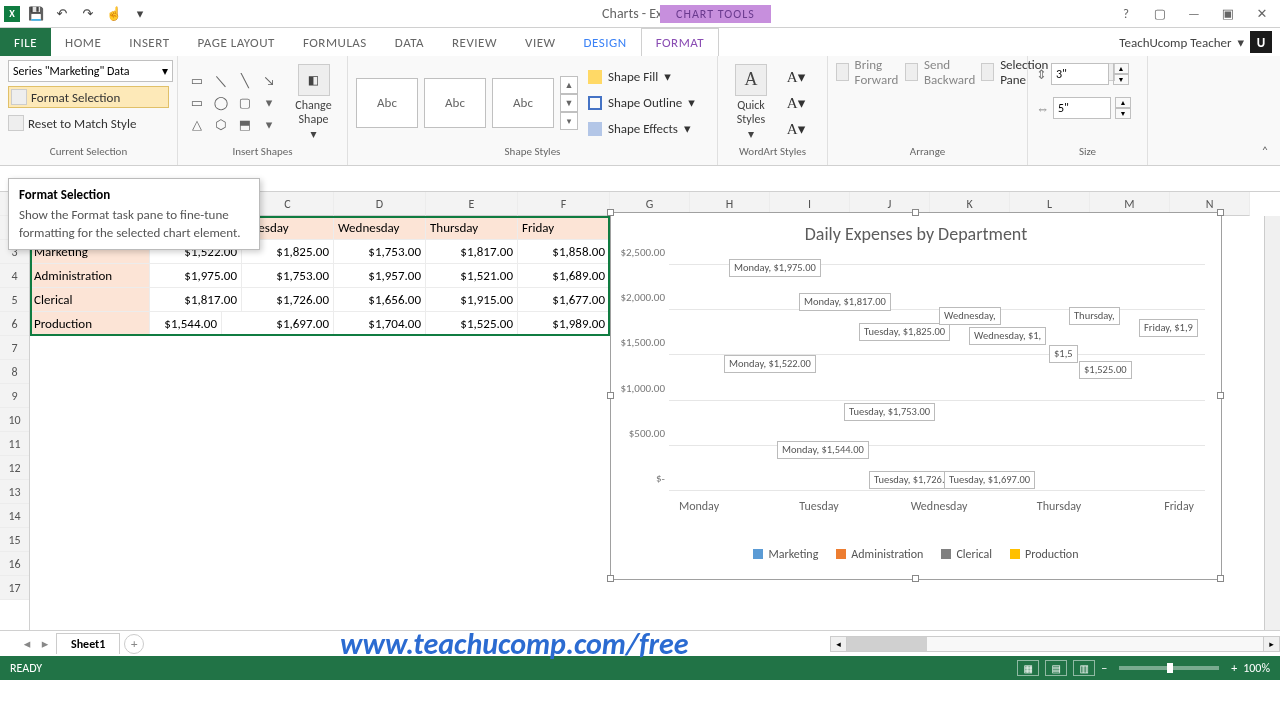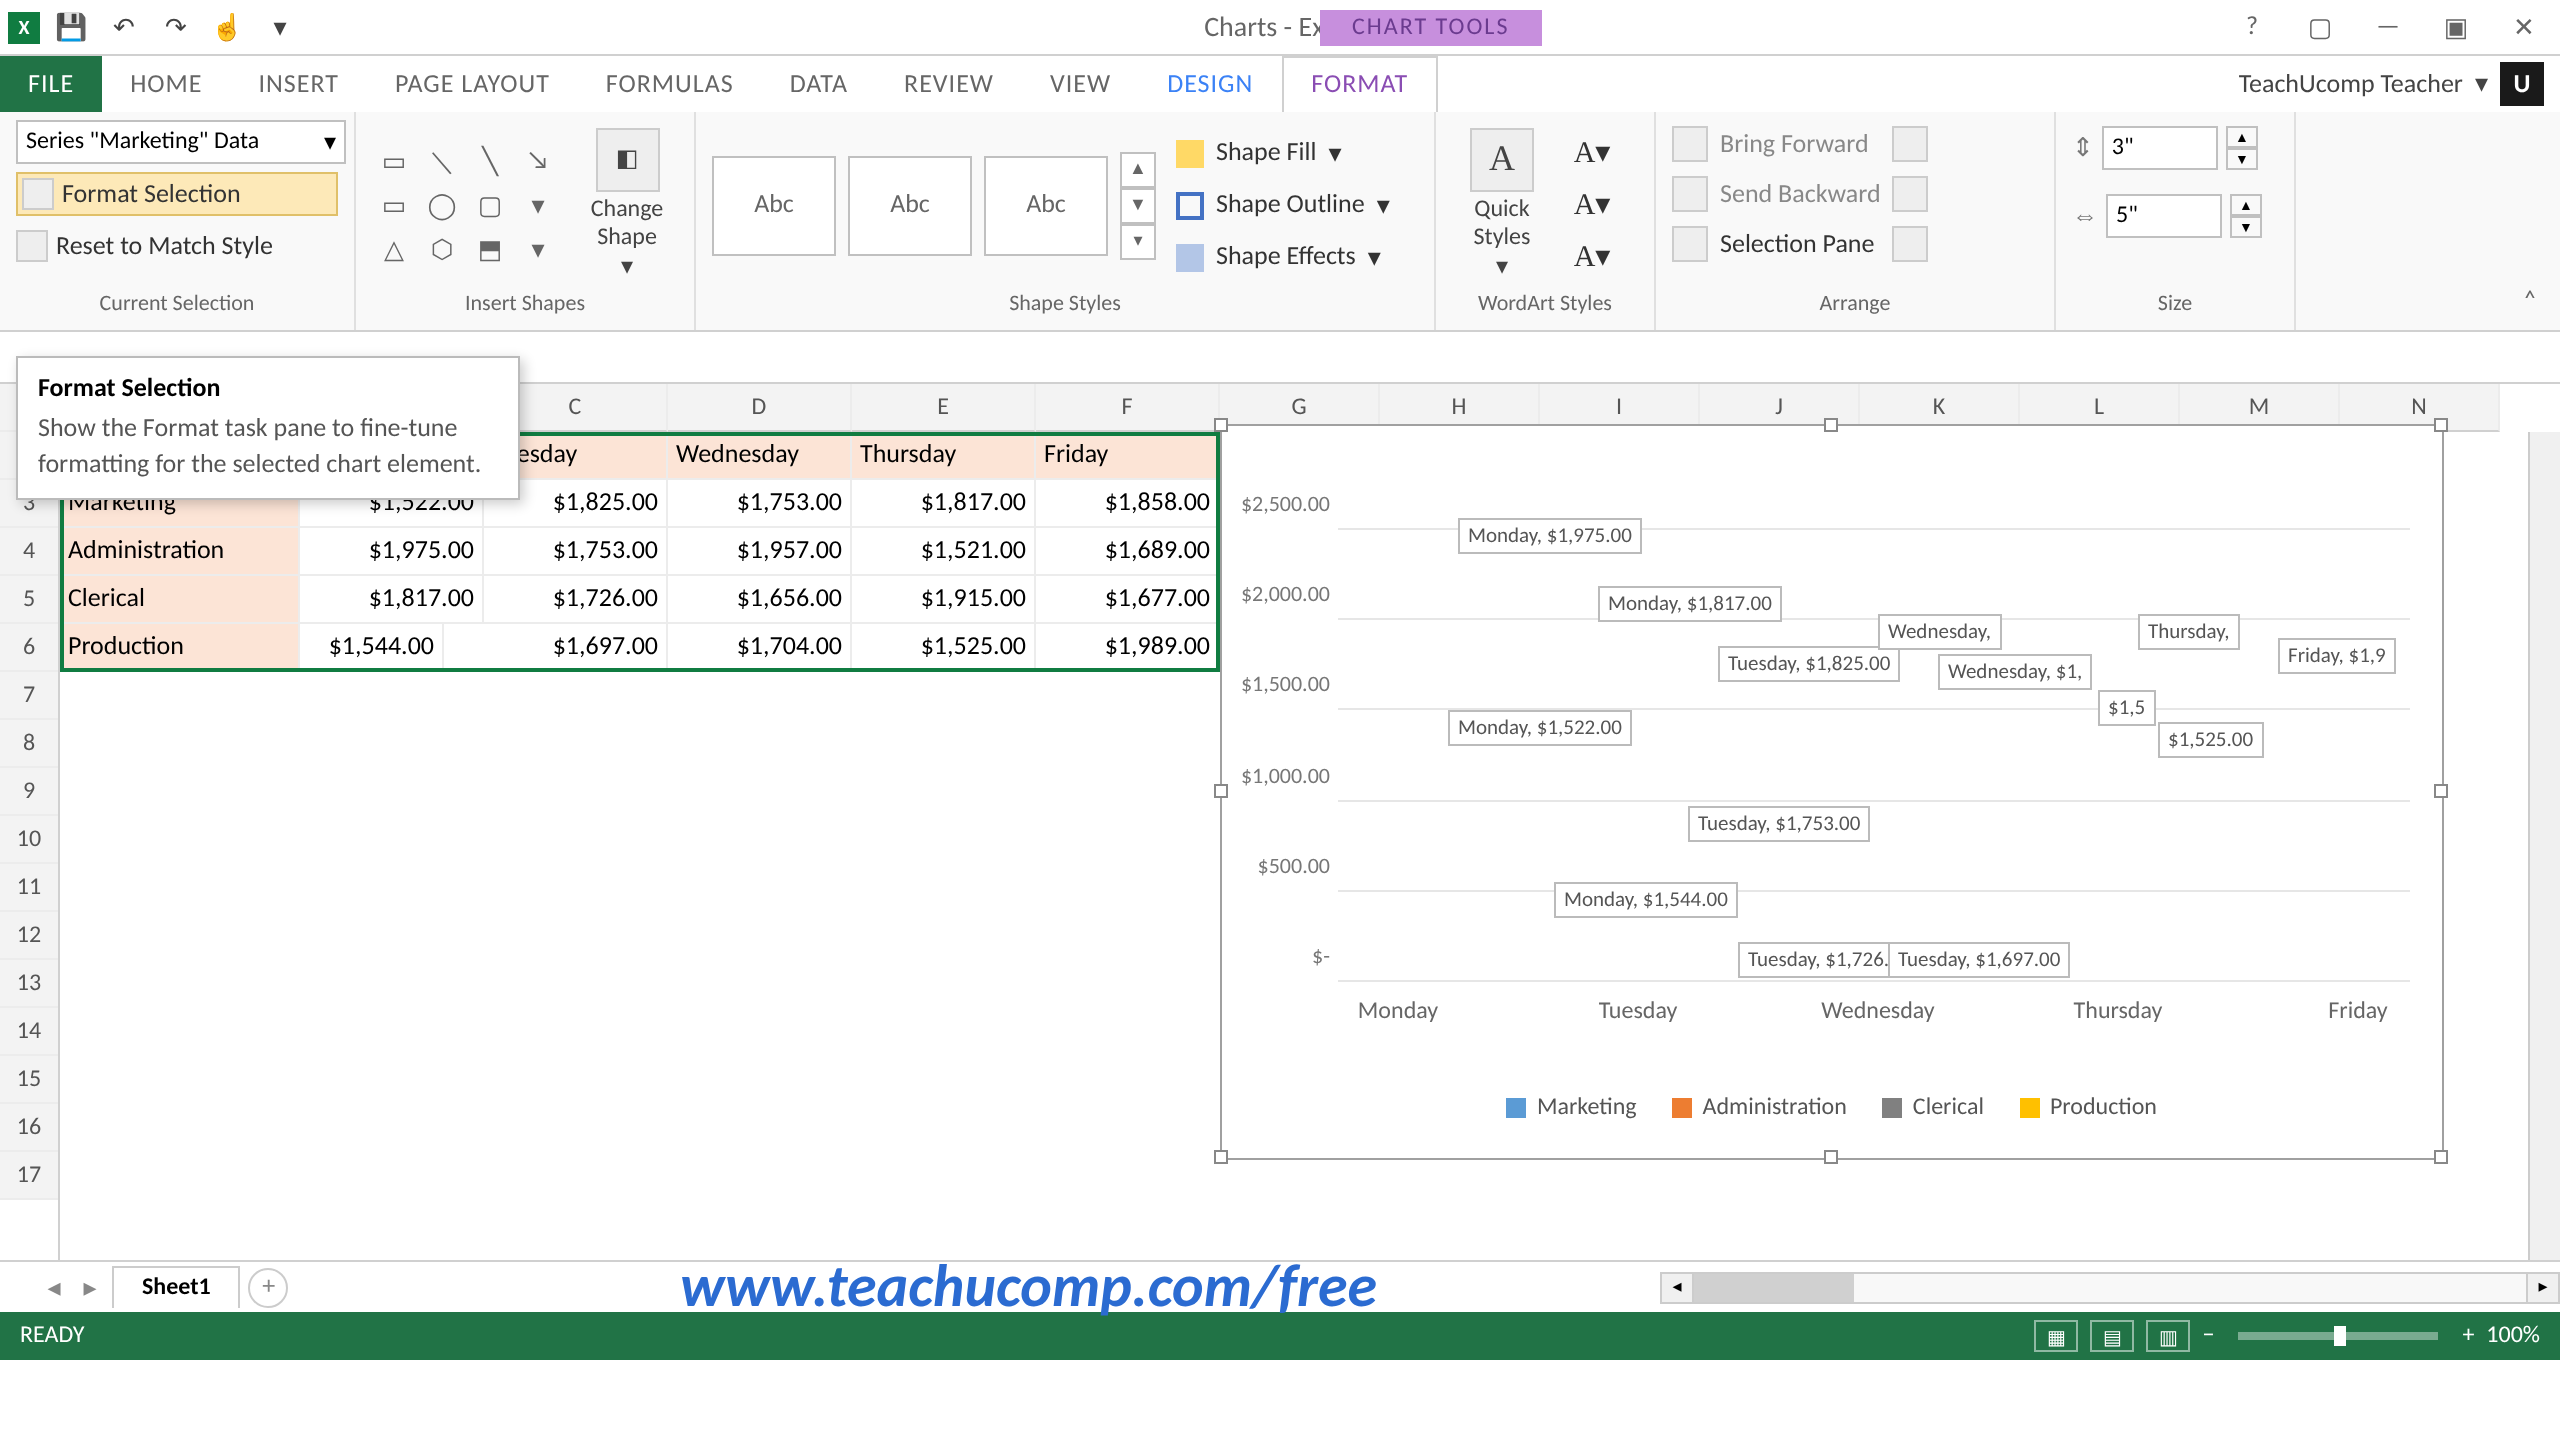--- a/index.html
+++ b/index.html
@@ -44,21 +44,21 @@
   .style-swatch { width: 62px; height: 50px; border: 1px solid #c0c0c0; background: #fff; display: flex; align-items: center; justify-content: center; color: #666; font-size: 13px; }
   .gallery-scroll { width: 18px; height: 54px; display: flex; flex-direction: column; }
   .gs-btn { flex:1; border:1px solid #c0c0c0; display:flex;align-items:center;justify-content:center;font-size:9px;color:#666;background:#fff;}
 
   .shape-menu-item { display: flex; align-items: center; gap: 6px; font-size: 13px; color: #333; height: 24px; }
   .sm-swatch { width: 14px; height: 14px; }
 
   .wordart-col { display:flex; flex-direction:column; gap:2px;}
   .wa-item { width:28px; height:24px; border:1px solid transparent; display:flex;align-items:center;justify-content:center;color:#333;font-size:15px;font-family:serif;}
 
-  .arrange-list { display:flex; flex-direction:column; gap:1px;}
+  .arrange-list { display:flex; flex-direction:row; gap:1px;}
   .arr-item { display:flex;align-items:center;gap:6px;font-size:13px;color:#888;height:24px;}
   .arr-item.on{color:#333;}
   .arr-icon{width:18px;height:18px;background:#eee;border:1px solid #ccc;}
 
   .size-row{display:flex;align-items:center;gap:4px;height:28px;}
   .size-input{width:58px;height:22px;border:1px solid #c0c0c0;background:#fff;padding:0 4px;font-size:12px;}
   .spinner{width:16px;height:22px;display:flex;flex-direction:column;}
   .sp{flex:1;border:1px solid #c0c0c0;font-size:7px;display:flex;align-items:center;justify-content:center;}
 
   .collapse-btn{position:absolute;right:6px;bottom:6px;width:18px;height:18px;display:flex;align-items:center;justify-content:center;color:#666;}
@@ -390,20 +390,21 @@
       <div class="chart-obj">
         <div class="handle" style="left: -4px; top: -4px;"></div>
         <div class="handle" style="left: calc(50% - 4px); top: -4px;"></div>
         <div class="handle" style="left: calc(100% - 4px); top: -4px;"></div>
         <div class="handle" style="left: -4px; top: calc(50% - 4px);"></div>
         <div class="handle" style="left: calc(100% - 4px); top: calc(50% - 4px);"></div>
         <div class="handle" style="left: -4px; top: calc(100% - 4px);"></div>
         <div class="handle" style="left: calc(50% - 4px); top: calc(100% - 4px);"></div>
         <div class="handle" style="left: calc(100% - 4px); top: calc(100% - 4px);"></div>
         <div class="chart-inner">
+          <div class="chart-title">Daily Expenses by Department</div>
           <div class="plot">
             <div class="grid-line" style="bottom: 0%;"></div>
             <div class="ytick" style="bottom: 0%;">$-</div>
             <div class="grid-line" style="bottom: 20%;"></div>
             <div class="ytick" style="bottom: 20%;">$500.00</div>
             <div class="grid-line" style="bottom: 40%;"></div>
             <div class="ytick" style="bottom: 40%;">$1,000.00</div>
             <div class="grid-line" style="bottom: 60%;"></div>
             <div class="ytick" style="bottom: 60%;">$1,500.00</div>
             <div class="grid-line" style="bottom: 80%;"></div>

